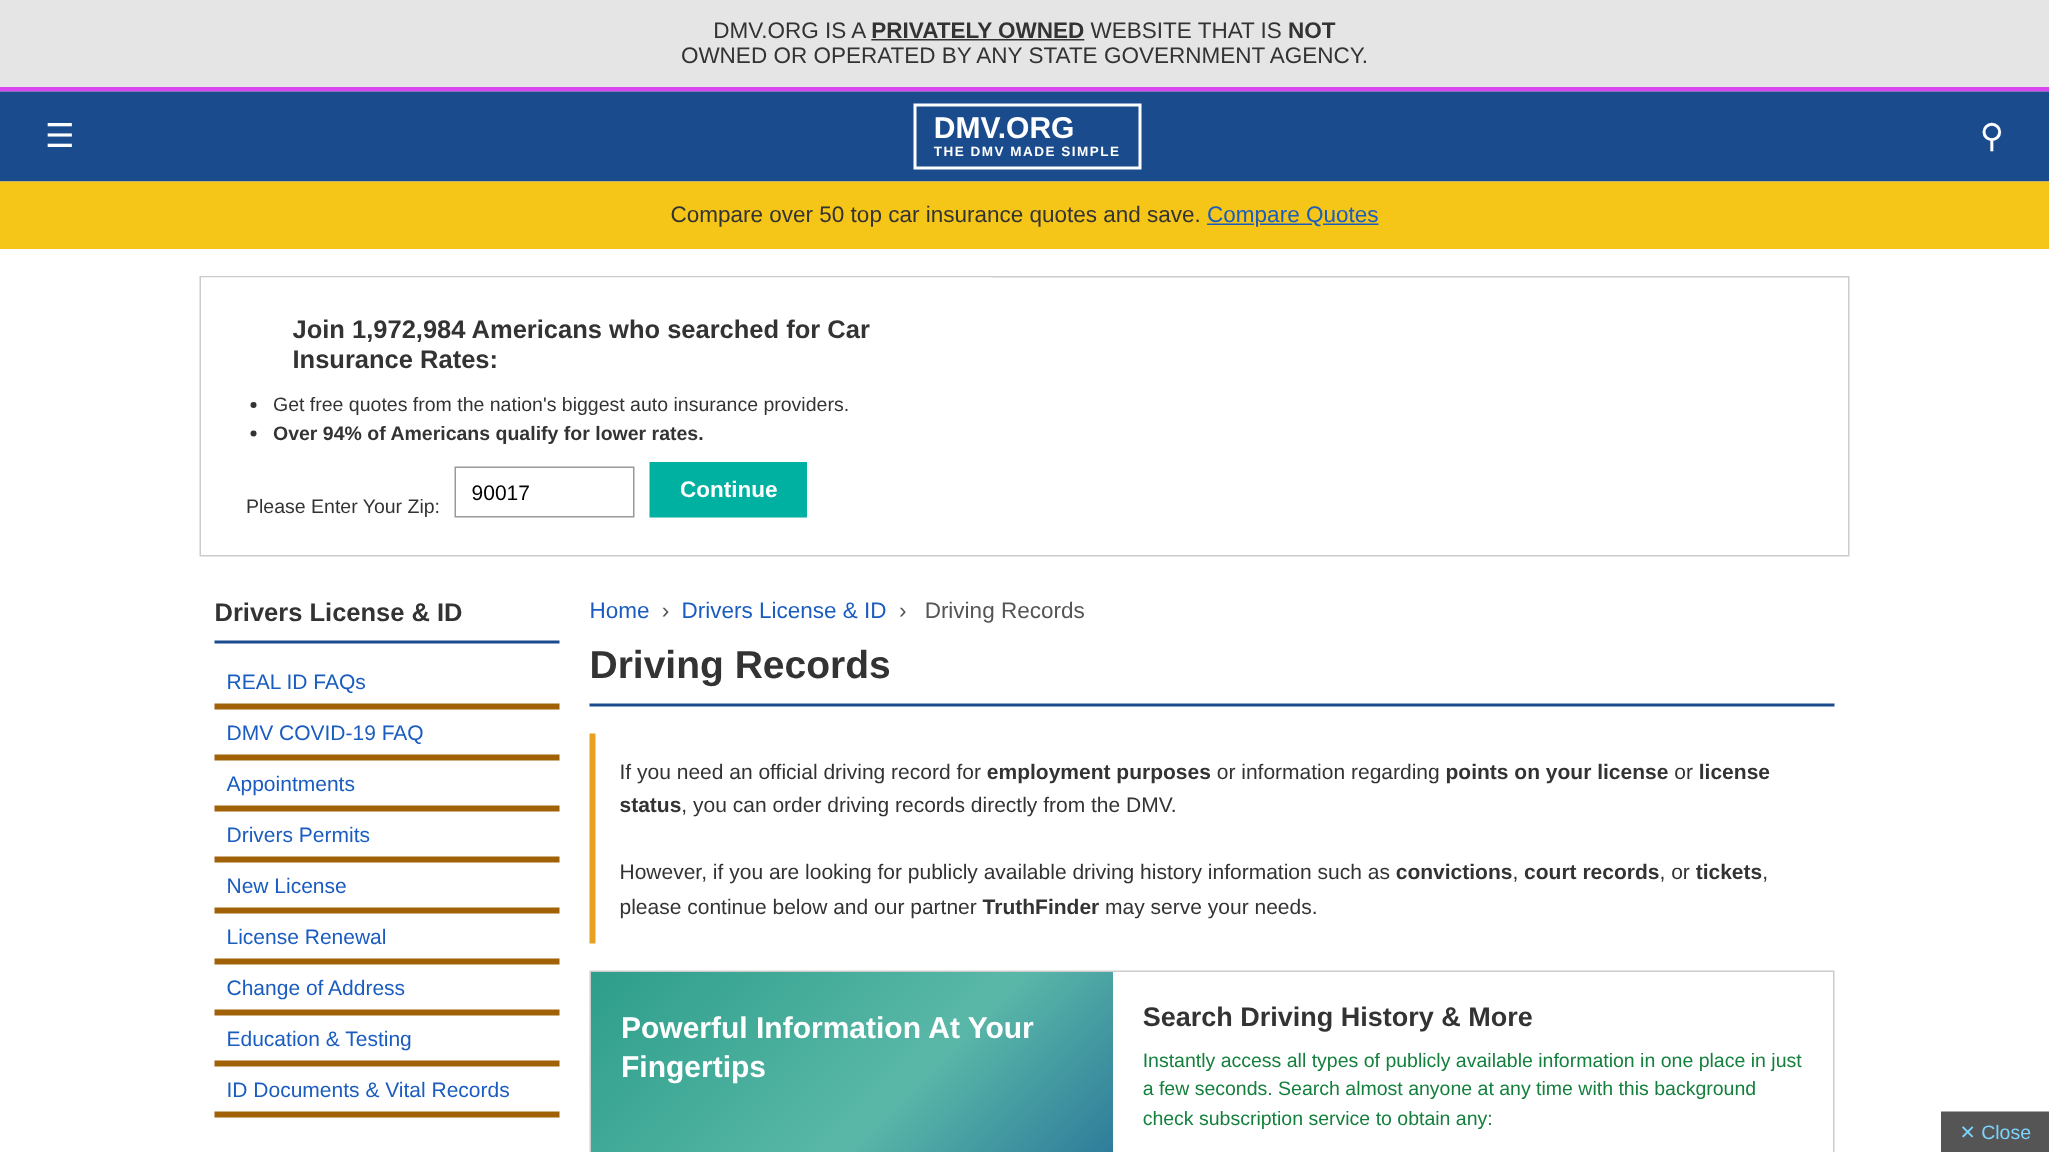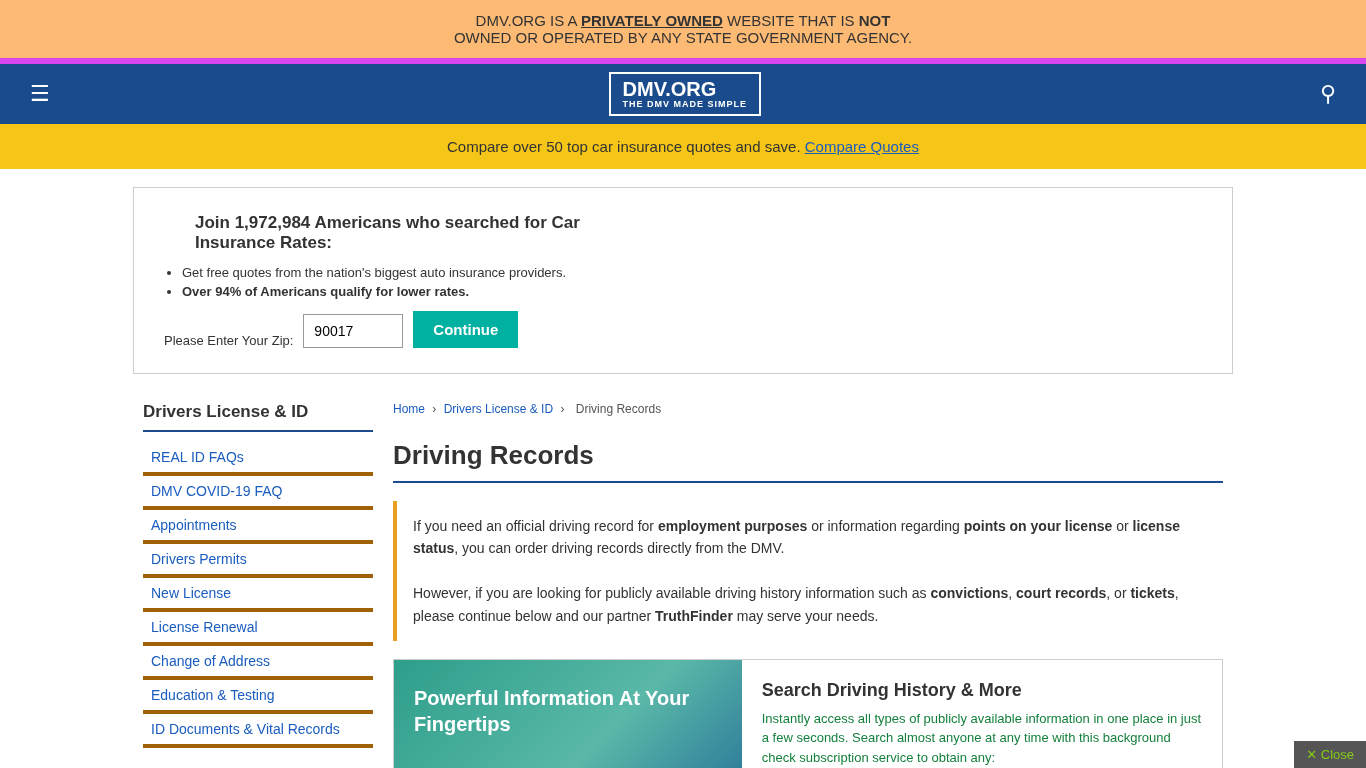--- a/index.html
+++ b/index.html
@@ -1,25 +1,25 @@
 <!DOCTYPE html>
 <html><head>
   <meta charset="utf-8">
   <style>
     * { margin: 0; padding: 0; box-sizing: border-box; }
     body { font-family: Arial, sans-serif; font-size: 14px; color: #333; background: #fff; width: 1366px; overflow-x: hidden; }
 
     
     .top-banner {
-      background: #fdba74;
+      background: #e5e5e5;
       text-align: center;
       padding: 12px 20px;
       font-size: 15px;
       color: #333;
-      border-bottom: 6px solid #d946ef;
+      border-bottom: 3px solid #d946ef;
     }
     .top-banner strong { font-weight: 900; }
     .top-banner u { text-decoration: underline; font-weight: 900; }
 
     
     .header {
       background: #1a4b8c;
       display: flex;
       align-items: center;
       justify-content: space-between;
@@ -113,21 +113,21 @@
     .zip-row {
       display: flex;
       align-items: flex-end;
       gap: 10px;
     }
     .zip-label { font-size: 13px; color: #333; white-space: nowrap; }
     .zip-input {
       border: 1px solid #999;
       padding: 8px 10px;
       font-size: 14px;
-      width: 100px;
+      width: 120px;
     }
     .continue-btn {
       background: #00b0a0;
       color: #fff;
       border: none;
       padding: 10px 20px;
       font-size: 15px;
       cursor: pointer;
       font-weight: bold;
     }
@@ -162,23 +162,23 @@
       font-size: 14px;
       border-bottom: 4px solid #a16207;
     }
 
     
     .content {
       flex: 1;
       padding: 10px 0;
     }
     .breadcrumb {
-      font-size: 12px;
+      font-size: 15px;
       color: #555;
-      margin-bottom: 24px;
+      margin-bottom: 12px;
     }
     .breadcrumb a { color: #1a5cbf; text-decoration: none; }
     .breadcrumb span { color: #555; margin: 0 4px; }
 
     .page-title {
       font-size: 26px;
       font-weight: bold;
       color: #333;
       padding-bottom: 10px;
       border-bottom: 2px solid #1a4b8c;
@@ -215,21 +215,21 @@
     }
     .bottom-ad-right h3 { font-size: 18px; color: #333; margin-bottom: 8px; }
     .bottom-ad-right p { font-size: 13px; color: #15803d; line-height: 1.5; }
 
     
     .close-ad-btn {
       position: fixed;
       bottom: 0;
       right: 0;
       background: #555;
-      color: #84cc16;
+      color: #7dd3fc;
       border: none;
       padding: 6px 12px;
       font-size: 13px;
       cursor: pointer;
     }
   </style>
 </head>
 <body>
 
 <div class="top-banner">

